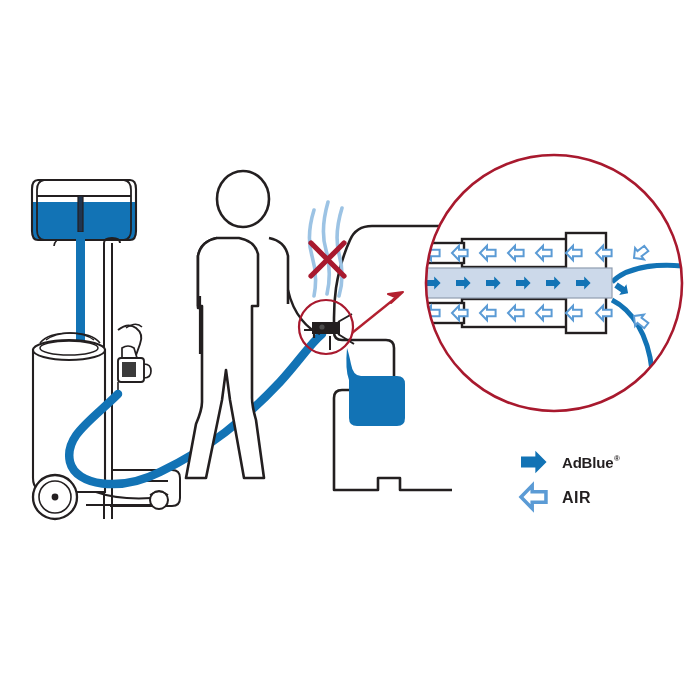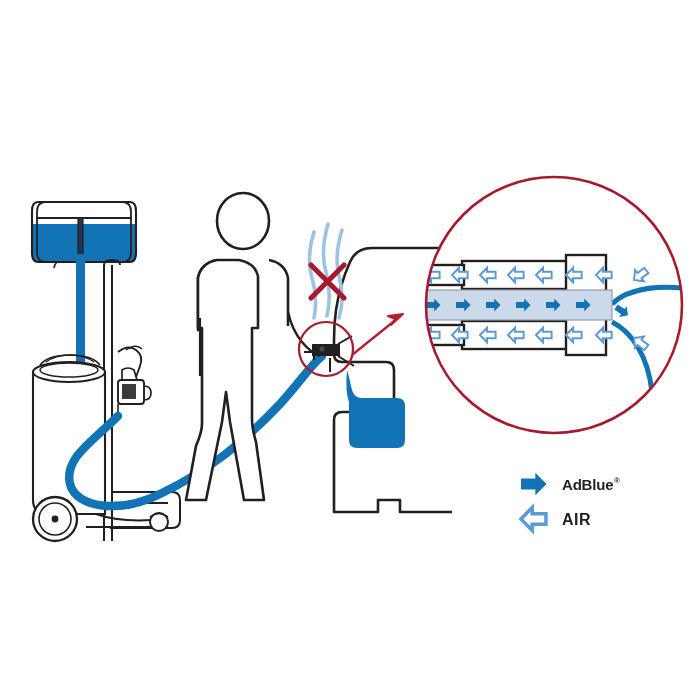--- a/index.html
+++ b/index.html
@@ -2,21 +2,21 @@
 <html><head>
 <meta charset="utf-8">
 <title>AdBlue Filling Diagram</title>
 <style>
   html,body{margin:0;padding:0;background:#ffffff;}
   body{
     width:700px;height:700px;overflow:hidden;
     font-family:"Liberation Sans", sans-serif;
     position:relative;
   }
-  #diagram-root{position:absolute;inset:0;width:700px;height:492px;margin-top:22px;}
+  #diagram-root{position:absolute;inset:0;width:700px;height:492px;}
   svg.scene{display:block;width:700px;height:700px;}
   .legend-text{
     font-family:"Liberation Sans", sans-serif;
     font-weight:bold;
     fill:#231f20;
   }
   .lt-adblue{font-size:15px;letter-spacing:-0.2px;}
   .lt-air{font-size:16px;letter-spacing:0.5px;}
   .lt-tm{font-size:8px;}
 </style>

